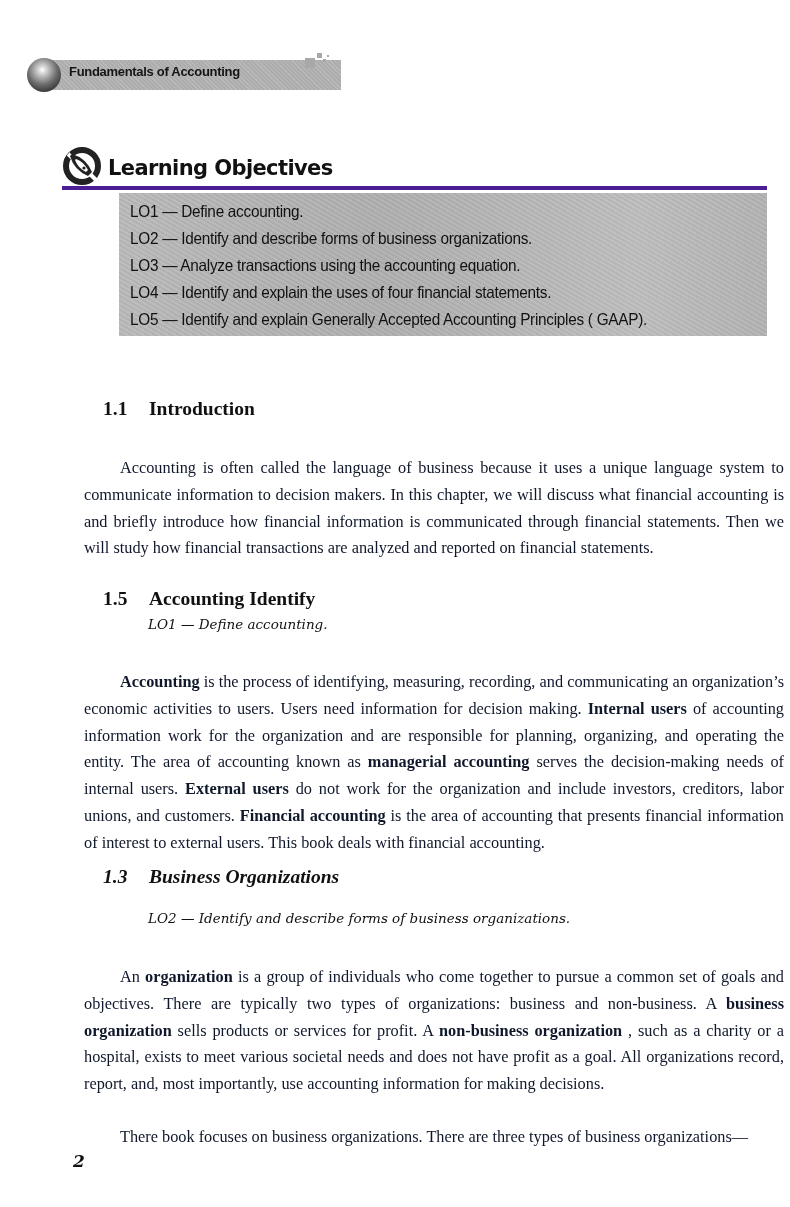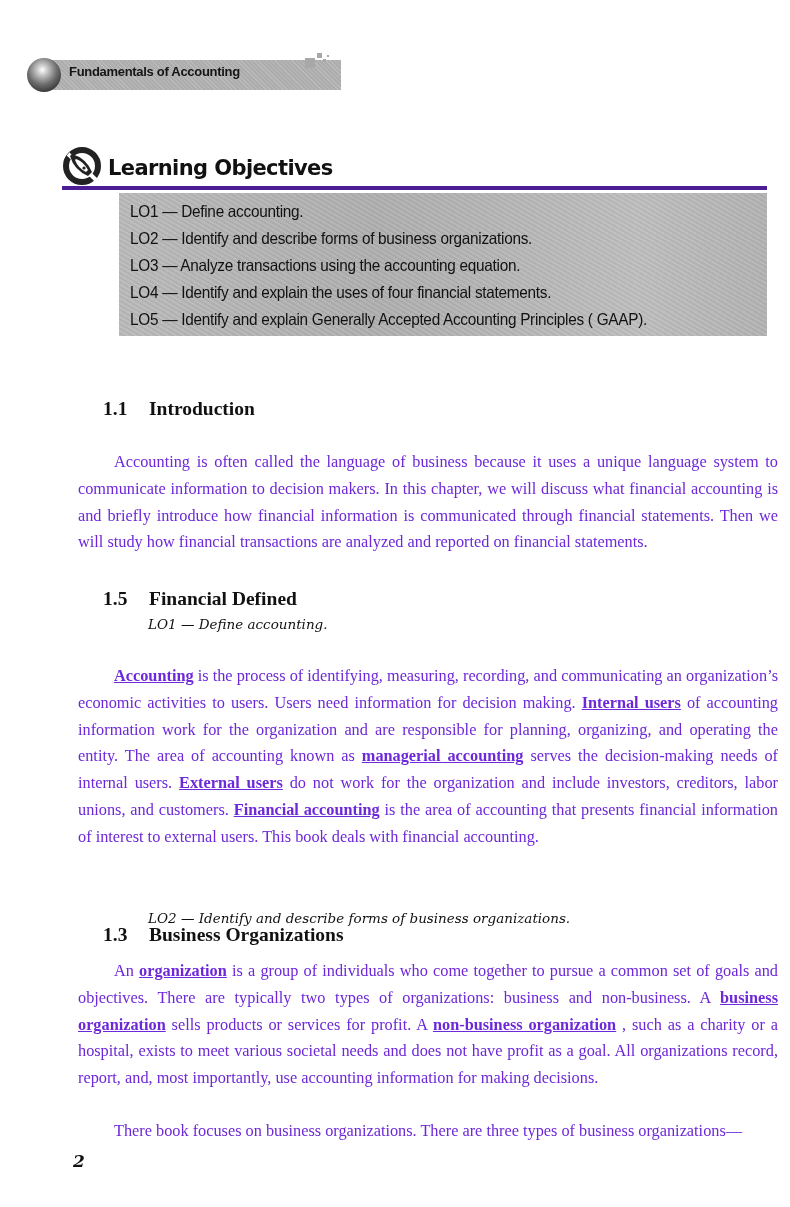--- a/index.html
+++ b/index.html
@@ -132,26 +132,26 @@
       color: #111;
       white-space: nowrap;
     }
     .para {
       position: absolute;
       left: 67px;
       width: 700px;
       font-family: "Liberation Serif", serif;
       font-size: 16.3px;
       line-height: 26.8px;
-      color: #6d28d9;
+      color: #0f172a;
       text-align: justify;
       text-indent: 36px;
-      margin: 11px;
-    }
-    .para b { font-weight: bold; text-decoration: underline; }
+      margin: 17px;
+    }
+    .para b { font-weight: bold; }
     .page-number {
       position: absolute;
       left: 73px;
       top: 1151px;
       font-family: "DejaVu Serif", serif;
       font-style: italic;
       font-weight: bold;
       font-size: 17px;
       color: #111;
     }
@@ -189,25 +189,25 @@
     <li class="lo-item">LO5 — Identify and explain Generally Accepted Accounting Principles ( GAAP).</li>
   </ul>
 </div>
 
 <div class="section-heading" style="top:398px;">
   <span class="section-num">1.1</span><span>Introduction</span>
 </div>
 <p class="para" style="top:438px;"><span>Accounting is often called the language of business because it uses a unique language system to communicate information to decision makers. In this chapter, we will discuss what financial accounting is and briefly introduce how financial information is communicated through financial statements. Then we will study how financial transactions are analyzed and reported on financial statements.</span></p>
 
 <div class="section-heading" style="top:588px;">
-  <span class="section-num">1.5</span><span>Financial Defined</span>
+  <span class="section-num">1.5</span><span>Accounting Identify</span>
 </div>
 <div class="lo-ref" style="top:616px;">LO1 — Define accounting.</div>
 <p class="para" style="top:652px;"><b>Accounting</b><span> is the process of identifying, measuring, recording, and communicating an organization’s economic activities to users. Users need information for decision making. </span><b>Internal users</b><span> of accounting information work for the organization and are responsible for planning, organizing, and operating the entity. The area of accounting known as </span><b>managerial accounting</b><span> serves the decision-making needs of internal users. </span><b>External users</b><span> do not work for the organization and include investors, creditors, labor unions, and customers. </span><b>Financial accounting</b><span> is the area of accounting that presents financial information of interest to external users. This book deals with financial accounting.</span></p>
 
-<div class="section-heading" style="top:924px;">
+<div class="section-heading" style="top:866px;font-style:italic;">
   <span class="section-num">1.3</span><span>Business Organizations</span>
 </div>
 <div class="lo-ref" style="top:910px;">LO2 — Identify and describe forms of business organizations.</div>
 <p class="para" style="top:947px;"><span>An </span><b>organization</b><span> is a group of individuals who come together to pursue a common set of goals and objectives. There are typically two types of organizations: business and non-business. A </span><b>business organization</b><span> sells products or services for profit. A </span><b>non-business organization</b><span> , such as a charity or a hospital, exists to meet various societal needs and does not have profit as a goal. All organizations record, report, and, most importantly, use accounting information for making decisions.</span></p>
 <p class="para" style="top:1107px;"><span>There book focuses on business organizations. There are three types of business organizations—</span></p>
 
 <div class="page-number">2</div>
 
 </body></html>

